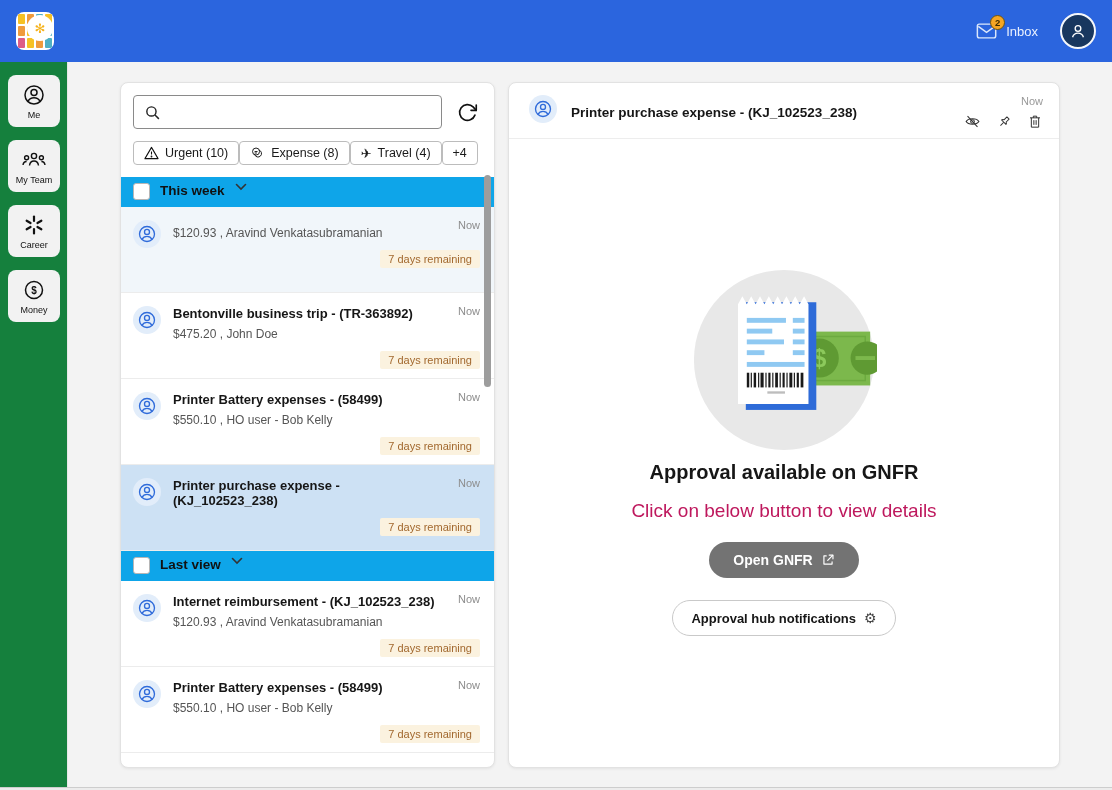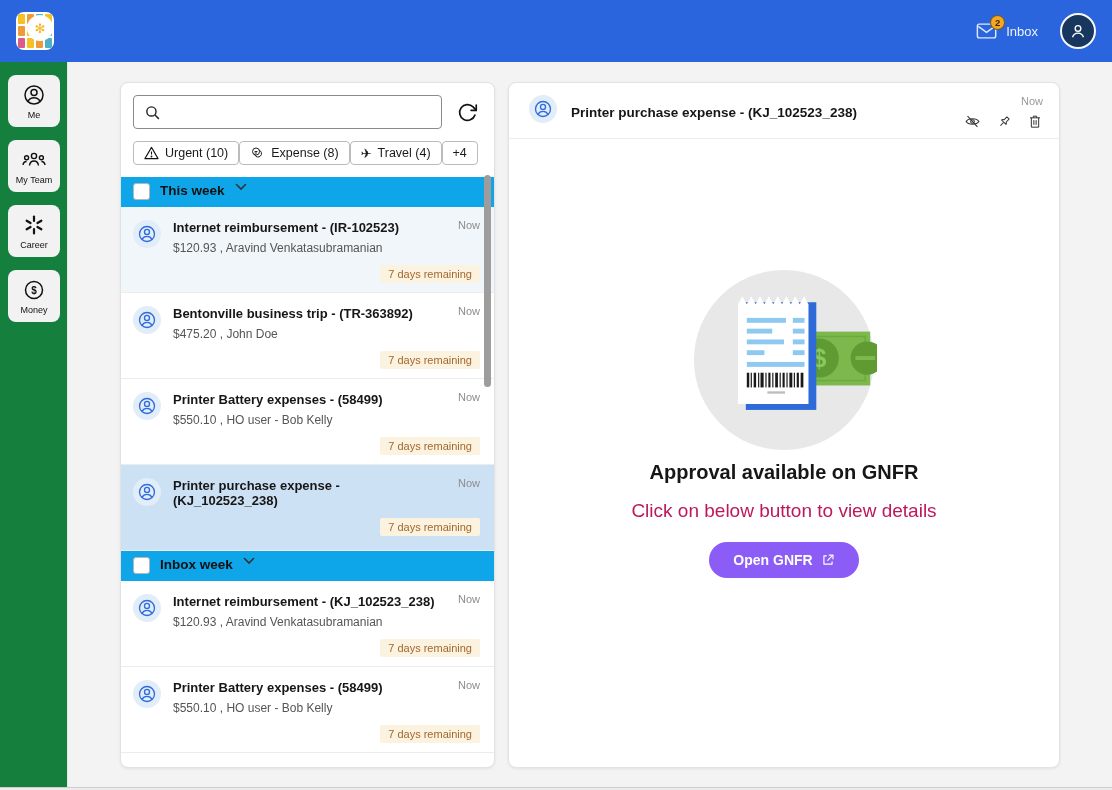--- a/index.html
+++ b/index.html
@@ -75,21 +75,21 @@
     box-shadow:0 1px 3px rgba(0,0,0,.07); display:flex; flex-direction:column; overflow:hidden; }
   .detail-header { display:flex; gap:14px; padding:12px 16px 8px 20px; border-bottom:1px solid #ededed; }
   .detail-title { font-size:13.5px; font-weight:bold; color:#161616; align-self:center; flex:1; }
   .detail-right { display:flex; flex-direction:column; align-items:flex-end; gap:6px; }
   .detail-time { font-size:11px; color:#999; }
   .action-icons { display:flex; gap:15px; align-items:center; }
   .icon-btn { background:none; border:none; cursor:pointer; padding:0; display:flex; }
   .detail-body { flex:1; display:flex; flex-direction:column; align-items:center; text-align:center; padding-top:128px; }
   .d-heading { font-size:20px; font-weight:bold; color:#161616; max-width:300px; line-height:1.35; margin-top:6px; }
   .d-subtext { font-size:19px; color:#be185d; margin-top:14px; }
-  .open-btn { margin-top:20px; display:inline-flex; align-items:center; gap:8px; background:#8b5cf6;
+  .open-btn { margin-top:20px; display:inline-flex; align-items:center; gap:8px; background:#737373;
     color:#fff; border:none; border-radius:20px; padding:10px 24px; font-size:14px; font-weight:bold;
     font-family:inherit; cursor:pointer; }
   .hub-btn { margin-top:22px; display:inline-flex; align-items:center; gap:8px; background:#fff;
     color:#161616; border:1px solid #c9c9c9; border-radius:20px; padding:9px 18px; font-size:13px;
     font-weight:bold; font-family:inherit; cursor:pointer; }
   .gear-glyph { font-family:"DejaVu Sans", sans-serif; font-size:14px; color:#444; font-weight:normal; }
 
   .bottom-strip { position:fixed; left:0; bottom:0; width:100%; height:3px; background:#ececec; border-top:1px solid #cdcdcd; }
 
   svg.ic { display:block; }
@@ -236,21 +236,20 @@
 
   <div class="list-item highlight">
     <span class="item-avatar">
       <svg class="ic" width="20" height="20" viewBox="0 0 24 24" fill="none" stroke="#2f6bda" stroke-width="1.6">
         <circle cx="12" cy="12" r="9"></circle>
                 <circle cx="12" cy="9.5" r="3"></circle>
                 <path d="M6 18.4c1.3-2.6 3.5-3.6 6-3.6s4.7 1 6 3.6"></path>
       </svg>
     </span>
     <div class="item-main">
-      <div class="item-title">Internet reimbursement - (IR-102523)</div>
       <div class="item-subtitle">$120.93 , Aravind Venkatasubramanian</div>
       <div class="badge-row">
                 <span class="badge">7 days remaining</span>
               </div>
     </div>
     <span class="item-time">Now</span>
   </div>
 
   <div class="list-item">
     <span class="item-avatar">
@@ -300,21 +299,21 @@
       <div class="item-title">Printer purchase expense - (KJ_102523_238)</div>
       <div class="badge-row">
                 <span class="badge">7 days remaining</span>
               </div>
     </div>
     <span class="item-time">Now</span>
   </div>
 
   <div class="section-header">
     <span class="checkbox"></span>
-    <span class="section-title">Inbox week</span>
+    <span class="section-title">Last view</span>
     <svg class="ic" width="12" height="8" viewBox="0 0 12 8" fill="none" stroke="#333" stroke-width="1.6" stroke-linecap="round">
       <path d="M1.5 1.5 L6 6 L10.5 1.5"></path>
     </svg>
   </div>
 
   <div class="list-item">
     <span class="item-avatar">
       <svg class="ic" width="20" height="20" viewBox="0 0 24 24" fill="none" stroke="#2f6bda" stroke-width="1.6">
         <circle cx="12" cy="12" r="9"></circle>
                 <circle cx="12" cy="9.5" r="3"></circle>
@@ -438,18 +437,22 @@
         <div class="d-heading">Approval available on GNFR</div>
         <div class="d-subtext">Click on below button to view details</div>
         <button class="open-btn">
           <span>Open GNFR</span>
           <svg class="ic" width="14" height="14" viewBox="0 0 24 24" fill="none" stroke="#fff" stroke-width="2" stroke-linecap="round" stroke-linejoin="round">
             <path d="M9 5H5v14h14v-4"></path>
               <path d="M14 3.5h6.5V10"></path>
               <line x1="20" y1="4" x2="11.5" y2="12.5"></line>
           </svg>
         </button>
+        <button class="hub-btn">
+          <span>Approval hub notifications</span>
+          <span class="gear-glyph">⚙</span>
+        </button>
       </div>
     </section>
   </div>
 </div>
 
 <div class="bottom-strip"></div>
 
 </body></html>

